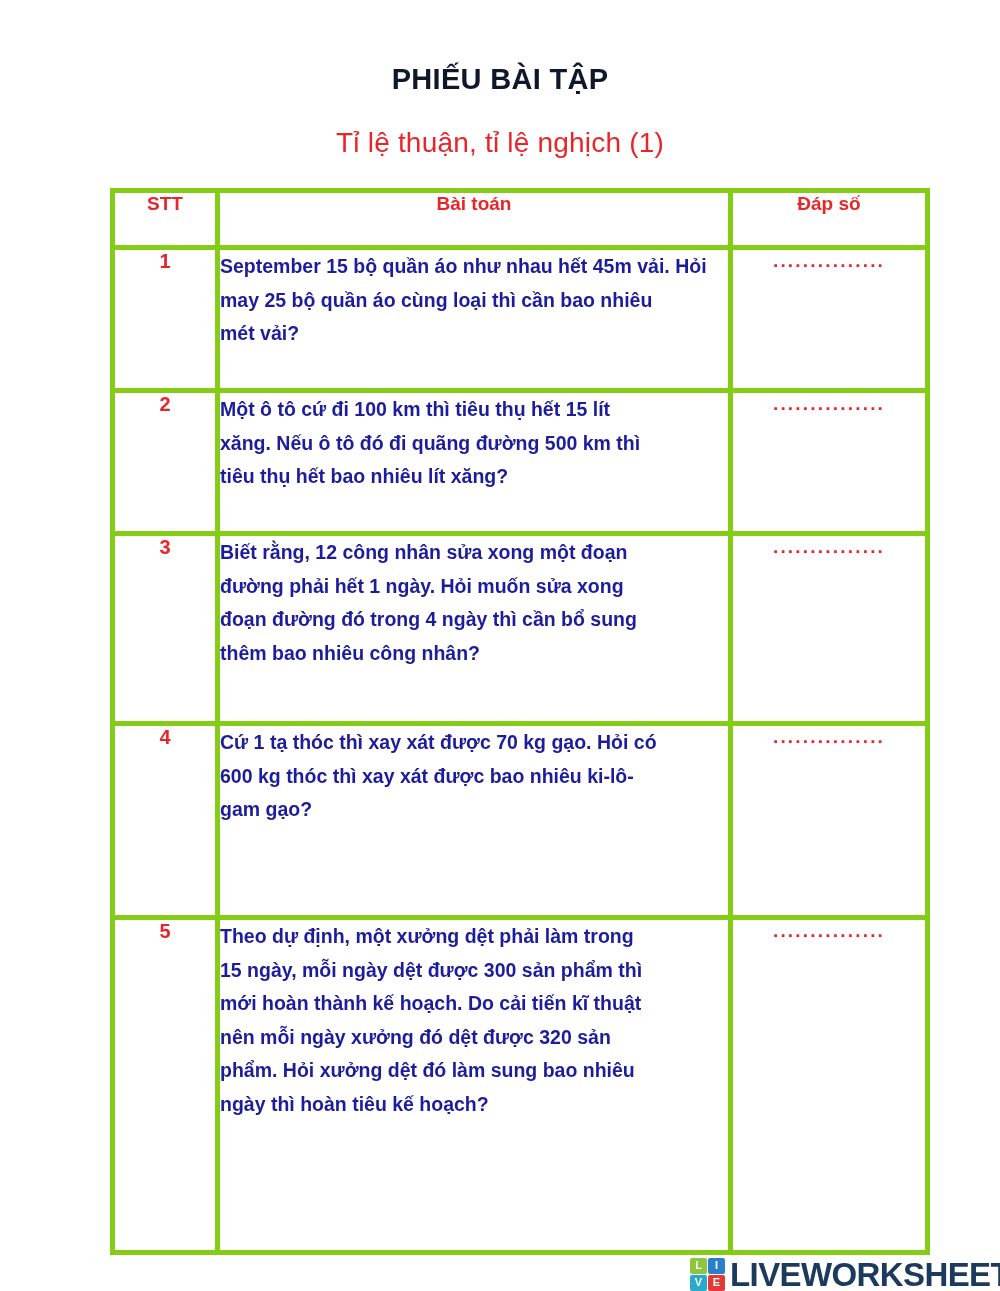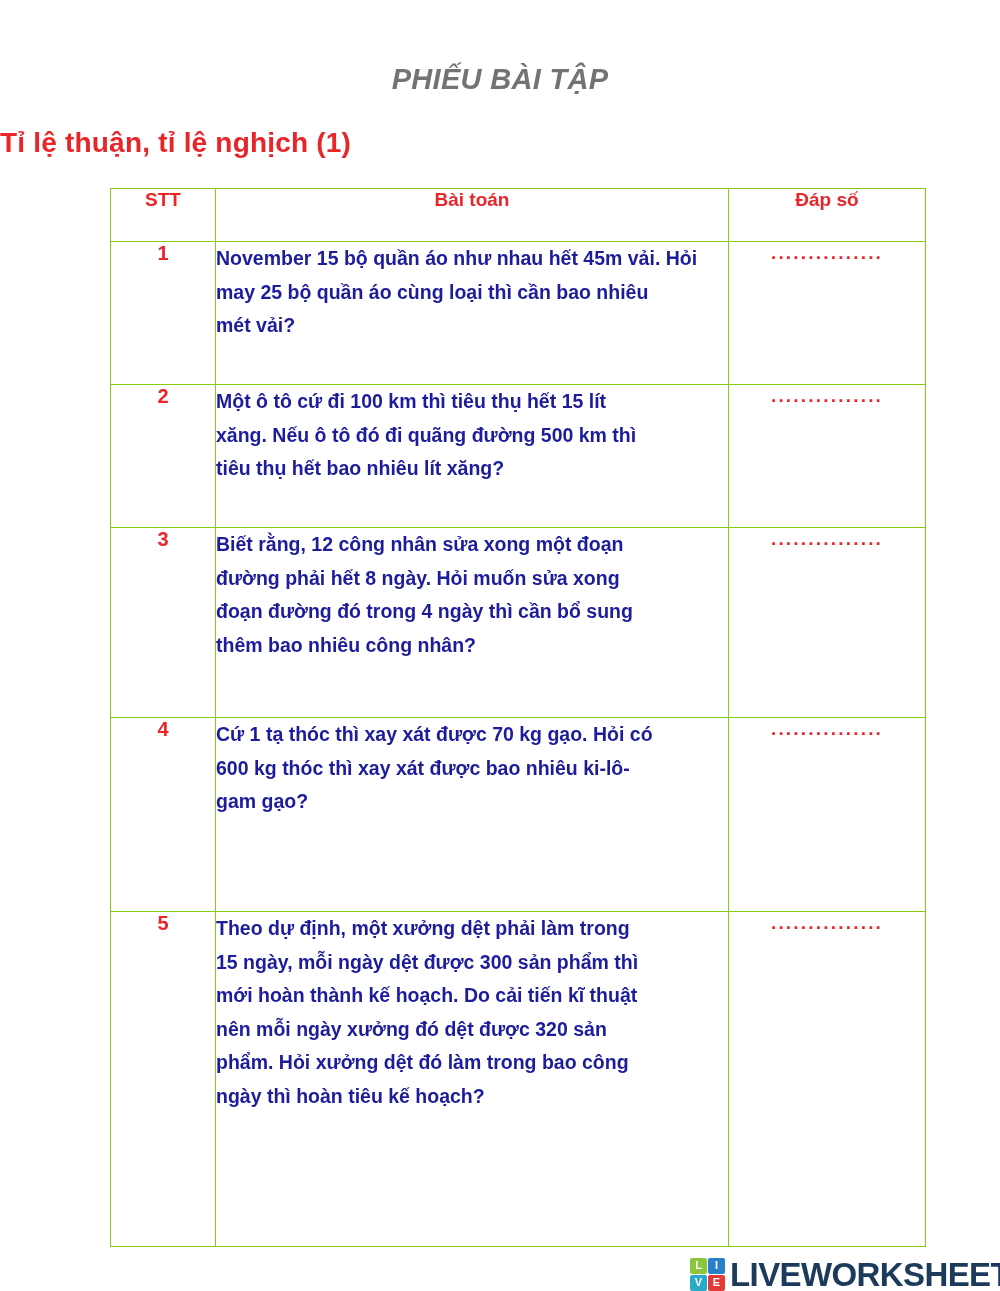--- a/index.html
+++ b/index.html
@@ -21,51 +21,50 @@
     background: #ffffff;
   }
 
   
   .title-main {
     position: absolute;
     left: 0;
     top: 64px;
     width: 1000px;
     text-align: center;
-    color: #737373;
+    color: #0f172a;
     font-size: 29px;
     font-weight: 700;
     letter-spacing: 0.3px;
     line-height: 1.1;
-    font-style: italic;
   }
   .title-sub {
     position: absolute;
     left: 0;
     top: 128px;
     width: 1000px;
-    text-align: left;
+    text-align: center;
     color: #e8262a;
     font-size: 28px;
-    font-weight: 700;
+    font-weight: 400;
     letter-spacing: 0.2px;
     line-height: 1.1;
   }
 
   
   .wstable {
     position: absolute;
     left: 110px;
     top: 188px;
     width: 815px;
     border-collapse: collapse;
     table-layout: fixed;
   }
   .wstable td, .wstable th {
-    border: 1px solid #84cc16;
+    border: 5px solid #84cc16;
     padding: 0;
     vertical-align: top;
     background: #ffffff;
   }
   .col-stt  { width: 105px; }
   .col-prob { width: 513px; }
   .col-ans  { width: 197px; }
 
   .hdr-cell {
     height: 52px;
@@ -169,21 +168,21 @@
         <th class="hdr-cell">STT</th>
         <th class="hdr-cell">Bài toán</th>
         <th class="hdr-cell">Đáp số</th>
       </tr>
     </thead>
     <tbody>
 
       <tr class="r1">
         <td class="stt-cell">1</td>
         <td class="prob-cell">
-          <span class="ln">November 15 bộ quần áo như nhau hết 45m vải. Hỏi</span>
+          <span class="ln">September 15 bộ quần áo như nhau hết 45m vải. Hỏi</span>
           <span class="ln">may 25 bộ quần áo cùng loại thì cần bao nhiêu</span>
           <span class="ln">mét vải?</span>
         </td>
         <td class="ans-cell">
           <span class="dots">...............</span>
         </td>
       </tr>
 
       <tr class="r2">
         <td class="stt-cell">2</td>
@@ -194,21 +193,21 @@
         </td>
         <td class="ans-cell">
           <span class="dots">...............</span>
         </td>
       </tr>
 
       <tr class="r3">
         <td class="stt-cell">3</td>
         <td class="prob-cell">
           <span class="ln">Biết rằng, 12 công nhân sửa xong một đoạn</span>
-          <span class="ln">đường phải hết 8 ngày. Hỏi muốn sửa xong</span>
+          <span class="ln">đường phải hết 1 ngày. Hỏi muốn sửa xong</span>
           <span class="ln">đoạn đường đó trong 4 ngày thì cần bổ sung</span>
           <span class="ln">thêm bao nhiêu công nhân?</span>
         </td>
         <td class="ans-cell">
           <span class="dots">...............</span>
         </td>
       </tr>
 
       <tr class="r4">
         <td class="stt-cell">4</td>
@@ -222,21 +221,21 @@
         </td>
       </tr>
 
       <tr class="r5">
         <td class="stt-cell">5</td>
         <td class="prob-cell">
           <span class="ln">Theo dự định, một xưởng dệt phải làm trong</span>
           <span class="ln">15 ngày, mỗi ngày dệt được 300 sản phẩm thì</span>
           <span class="ln">mới hoàn thành kế hoạch. Do cải tiến kĩ thuật</span>
           <span class="ln">nên mỗi ngày xưởng đó dệt được 320 sản</span>
-          <span class="ln">phẩm. Hỏi xưởng dệt đó làm trong bao công</span>
+          <span class="ln">phẩm. Hỏi xưởng dệt đó làm sung bao nhiêu</span>
           <span class="ln">ngày thì hoàn tiêu kế hoạch?</span>
         </td>
         <td class="ans-cell">
           <span class="dots">...............</span>
         </td>
       </tr>
 
     </tbody>
   </table>
 

